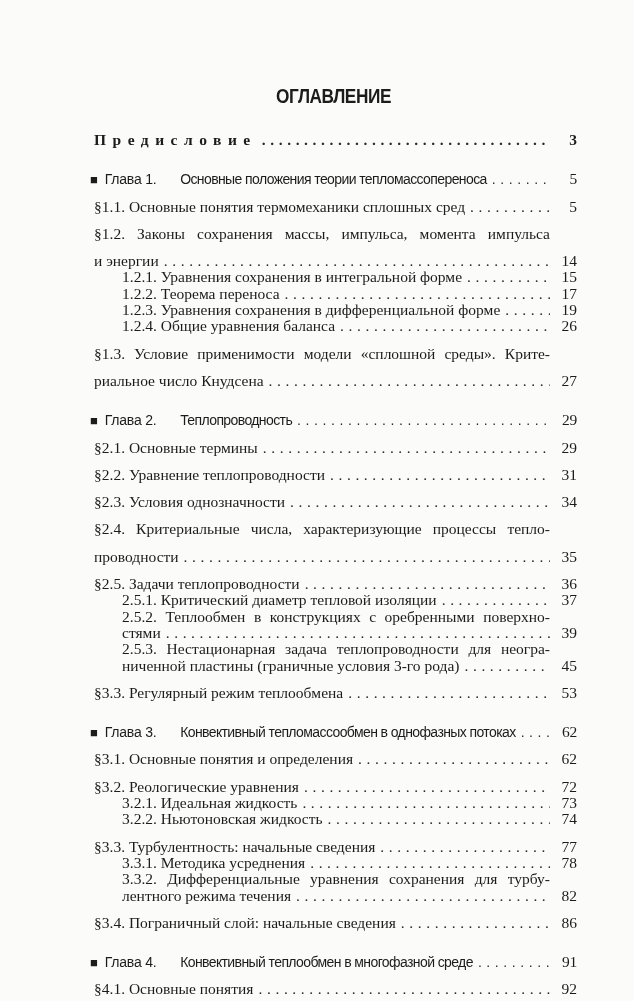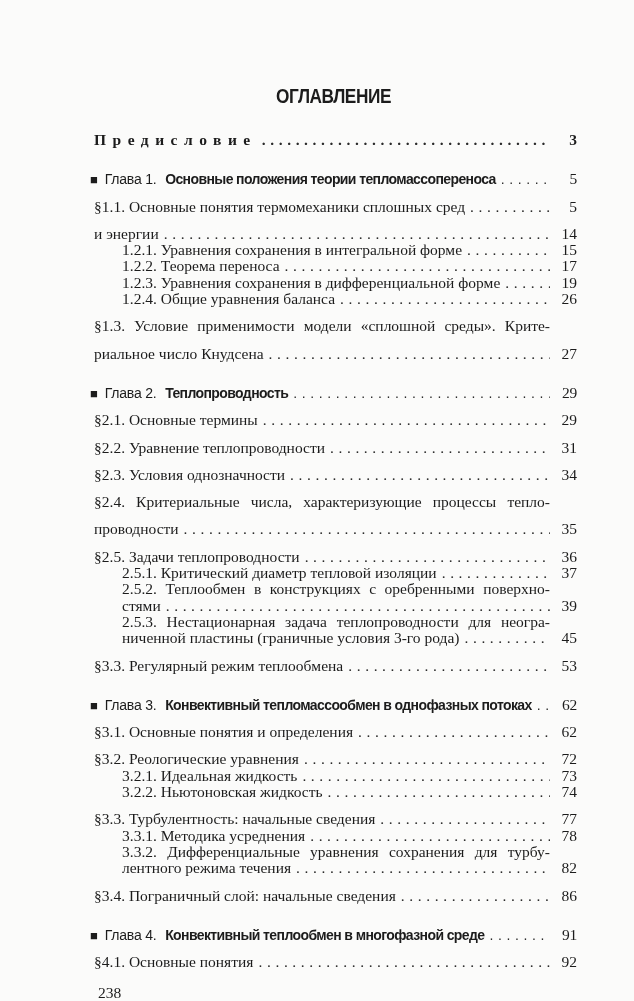--- a/index.html
+++ b/index.html
@@ -65,22 +65,22 @@
     font-family: "Liberation Sans", sans-serif;
     font-size: 14px;
     letter-spacing: -0.2px;
   }
   .chapter .pagenum { font-family: "Liberation Serif", serif; font-size: 15.5px; }
   .marker {
     font-size: 13px;
     margin-right: 7px;
     line-height: 1;
   }
-  .chapnum { margin-right: 5px; }
-  .chaptitle { font-weight: bold; letter-spacing: -0.6px; }
+  .chapnum { margin-right: 20px; }
+  .chaptitle { font-weight: normal; letter-spacing: -0.6px; }
   .section { margin-top: 11px; }
   .section .text { padding-left: 0; }
   .section.first-line .text, .section .text { }
   .section { padding-left: 4px; }
   .subsection { padding-left: 32px; }
   .footer {
     margin-top: 14px;
     padding-left: 8px;
   }
 </style>
@@ -98,20 +98,23 @@
       <div class="row chapter final">
         <span class="text"><span class="marker">■</span><span class="chapnum">Глава 1. </span><span class="chaptitle">Основные положения теории тепломассопереноса</span></span>
         <span class="leader"></span>
         <span class="pagenum">5</span>
       </div>
       <div class="row section final">
         <span class="text">§1.1. Основные понятия термомеханики сплошных сред</span>
         <span class="leader"></span>
         <span class="pagenum">5</span>
       </div>
+      <div class="row section wrap">
+        <span class="text">§1.2. Законы сохранения массы, импульса, момента импульса</span>
+      </div>
       <div class="row section final cont">
         <span class="text">и энергии</span>
         <span class="leader"></span>
         <span class="pagenum">14</span>
       </div>
       <div class="row subsection final">
         <span class="text">1.2.1. Уравнения сохранения в интегральной форме</span>
         <span class="leader"></span>
         <span class="pagenum">15</span>
       </div>

